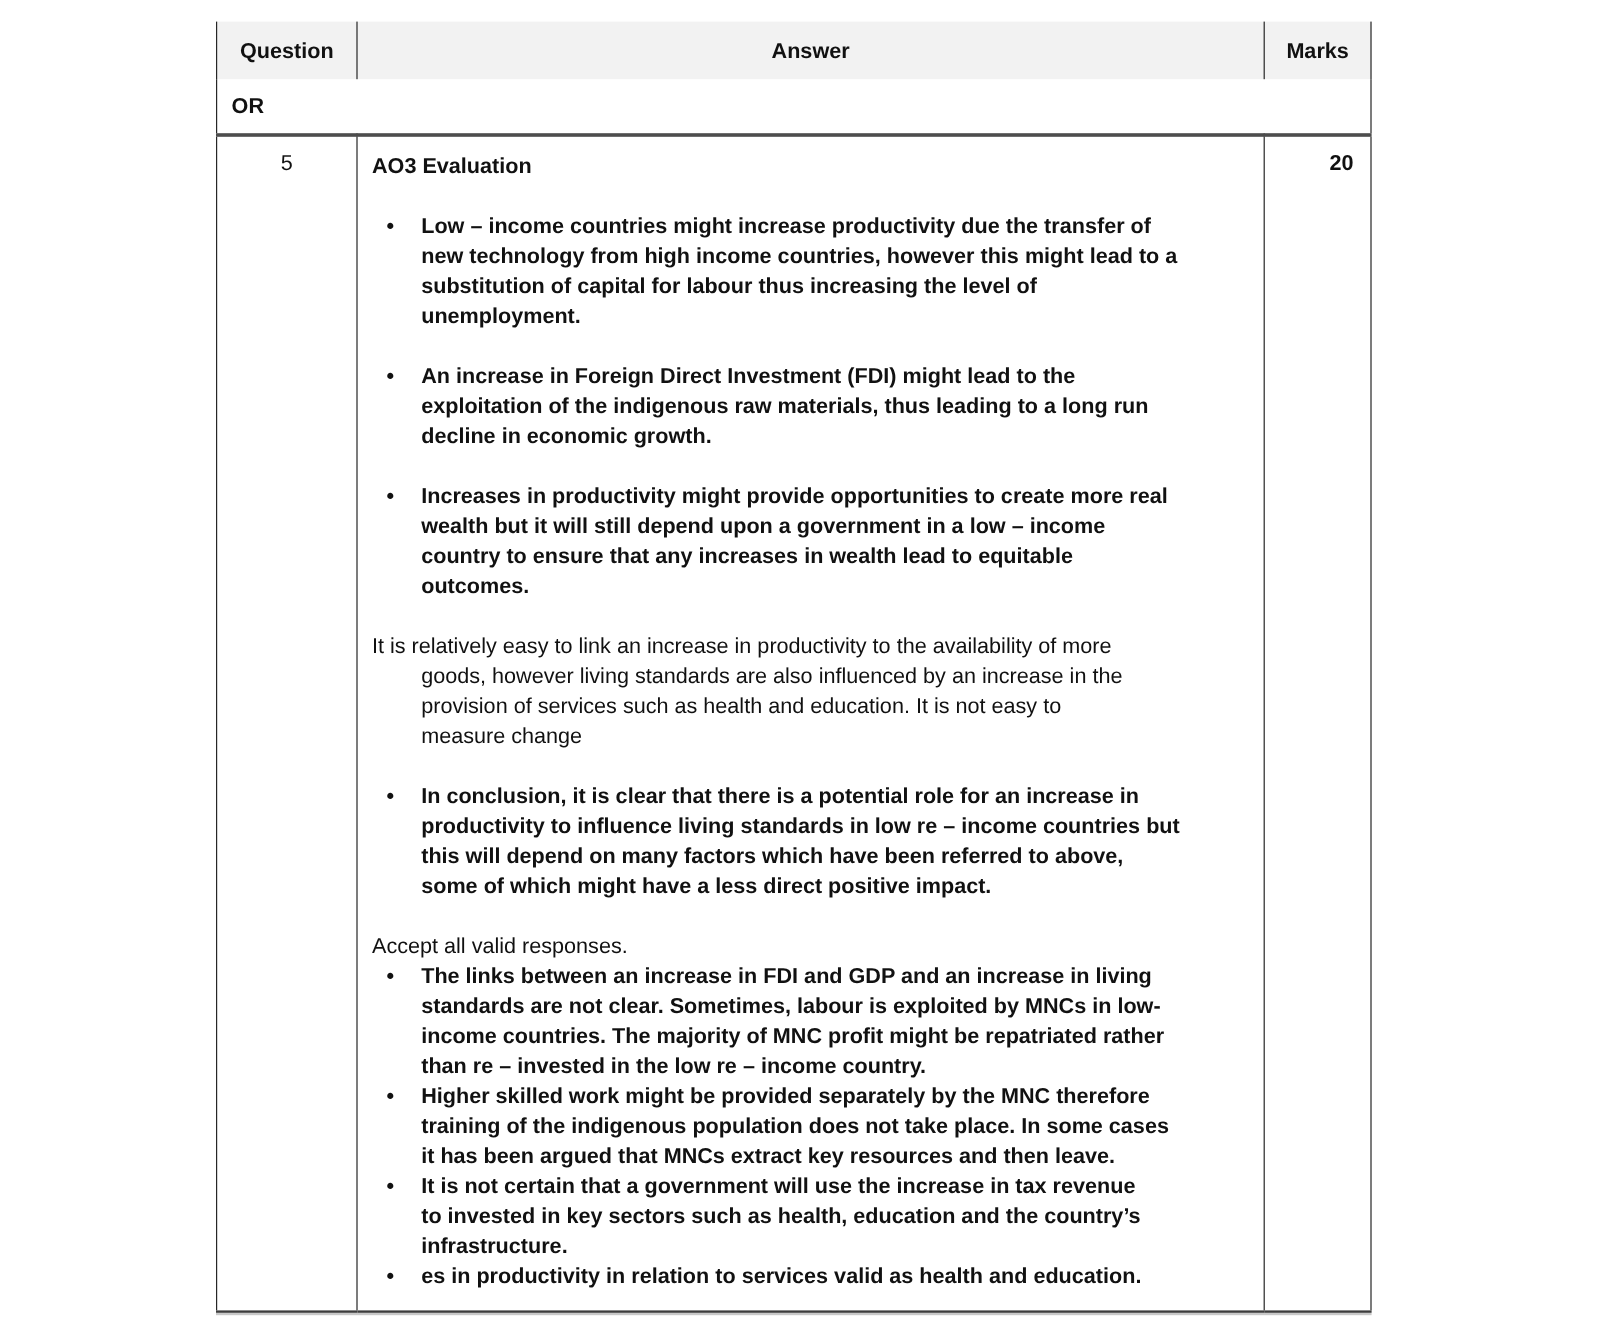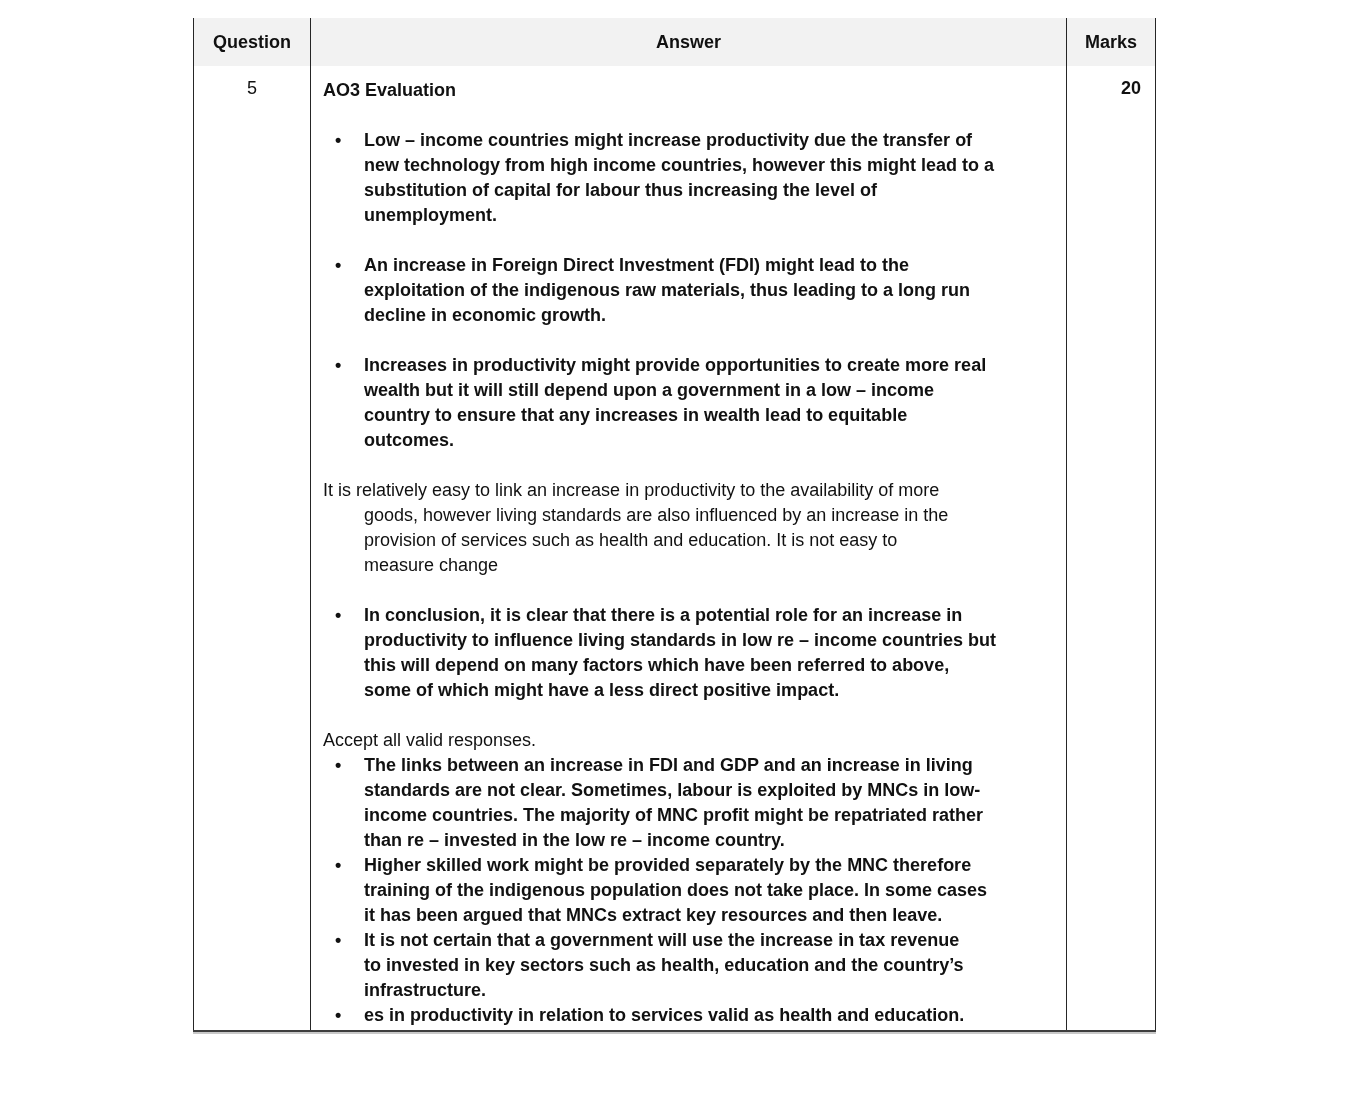--- a/index.html
+++ b/index.html
@@ -21,21 +21,21 @@
     color: var(--text-color);
   }
   .page {
     position: relative;
     width: 1348px; height: 1114px;
     background: #ffffff;
     overflow: hidden;
   }
   table.mark-table {
     position: absolute;
-    left: 193px; top: 18px;
+    left: 180px; top: 18px;
     width: 962px;
     border-collapse: collapse;
     table-layout: fixed;
     box-shadow: 0 2px 0 var(--shadow-rule);
   }
   .mark-table th, .mark-table td {
     border-left: 1px solid var(--border-color);
     border-right: 1px solid var(--border-color);
     font-size: 18px;
   }
@@ -65,21 +65,21 @@
     text-align: center;
     padding-top: 12px;
   }
   td.m-cell {
     text-align: right;
     padding: 12px 14px 0 0;
     font-weight: bold;
     margin-left: 48px;
   }
   td.a-cell {
-    padding: 12px 10px 0 12px;
+    padding: 12px 10px 16px 12px;
     line-height: 25px;
   }
   .heading { font-weight: bold; }
   .block { margin-top: 25px; }
   ul.bullets {
     list-style: none;
     margin: 25px 0 0 0;
     padding: 0;
   }
   ul.bullets.no-gap { margin-top: 0; }
@@ -112,20 +112,23 @@
       <col style="width:89px">
     </colgroup>
     <thead>
       <tr>
         <th>Question</th>
         <th>Answer</th>
         <th>Marks</th>
       </tr>
     </thead>
     <tbody>
+      <tr class="or-row">
+        <td colspan="3">OR</td>
+      </tr>
       <tr class="main-row">
         <td class="q-cell">5</td>
         <td class="a-cell">
           <div class="heading">AO3 Evaluation</div>
           <ul class="bullets spaced">
             <li>Low – income countries might increase productivity due the transfer of
 new technology from high income countries, however this might lead to a
 substitution of capital for labour thus increasing the level of
 unemployment.</li>
             <li>An increase in Foreign Direct Investment (FDI) might lead to the

